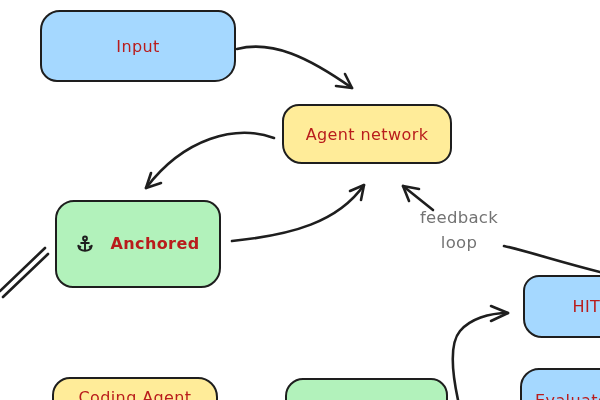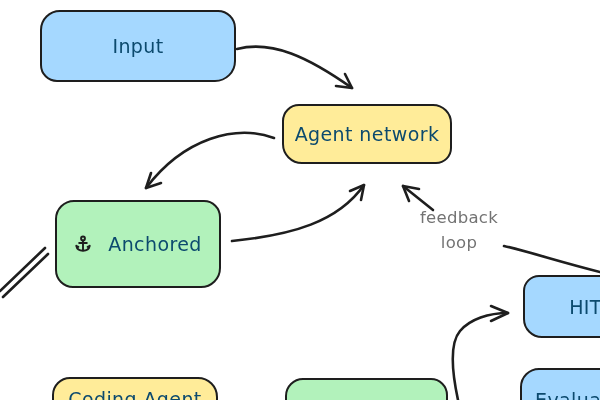--- a/index.html
+++ b/index.html
@@ -32,22 +32,22 @@
     stroke-linecap: round;
     stroke-linejoin: round;
   }
   .node {
     position: absolute;
     box-sizing: border-box;
     border: 2.4px solid #1e1e1e;
     display: flex;
     align-items: center;
     justify-content: center;
-    color: #0c4a6e;
-    font-size: 19px;
+    color: #b91c1c;
+    font-size: 16px;
     letter-spacing: 0.4px;
     white-space: nowrap;
   }
   .fill-blue   { background: #a5d8ff; }
   .fill-yellow { background: #ffec99; }
   .fill-green  { background: #b2f2bb; }
 
   .node-input          { left: 40px;  top: 10px;  width: 196px; height: 72px; border-radius: 20px 18px 21px 17px; }
   .node-agent-network  { left: 282px; top: 104px; width: 170px; height: 60px; border-radius: 17px 19px 16px 20px; }
   .node-anchored-intent{ left: 55px;  top: 200px; width: 166px; height: 88px; border-radius: 19px 17px 20px 18px;
@@ -56,20 +56,21 @@
   .node-coding-agent   { left: 52px;  top: 377px; width: 166px; height: 60px; border-radius: 18px 20px 17px 19px;
                          align-items: flex-start; padding-top: 9px; }
   .node-green-bottom   { left: 285px; top: 378px; width: 163px; height: 60px; border-radius: 18px 17px 19px 20px; }
   .node-evaluator      { left: 520px; top: 368px; width: 136px; height: 64px; border-radius: 19px 17px 18px 20px;
                          justify-content: flex-start; padding-left: 13px; }
 
   .anchored-line1 {
     display: flex;
     align-items: center;
     gap: 16px;
+    font-weight: bold;
   }
   .anchor-glyph {
     display: inline-flex;
     width: 18px;
     height: 18px;
   }
   .edge-label {
     position: absolute;
     left: 414px;
     top: 206px;

